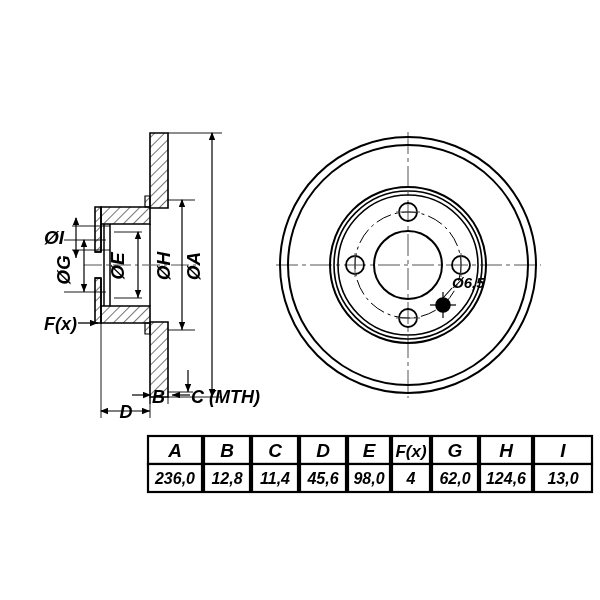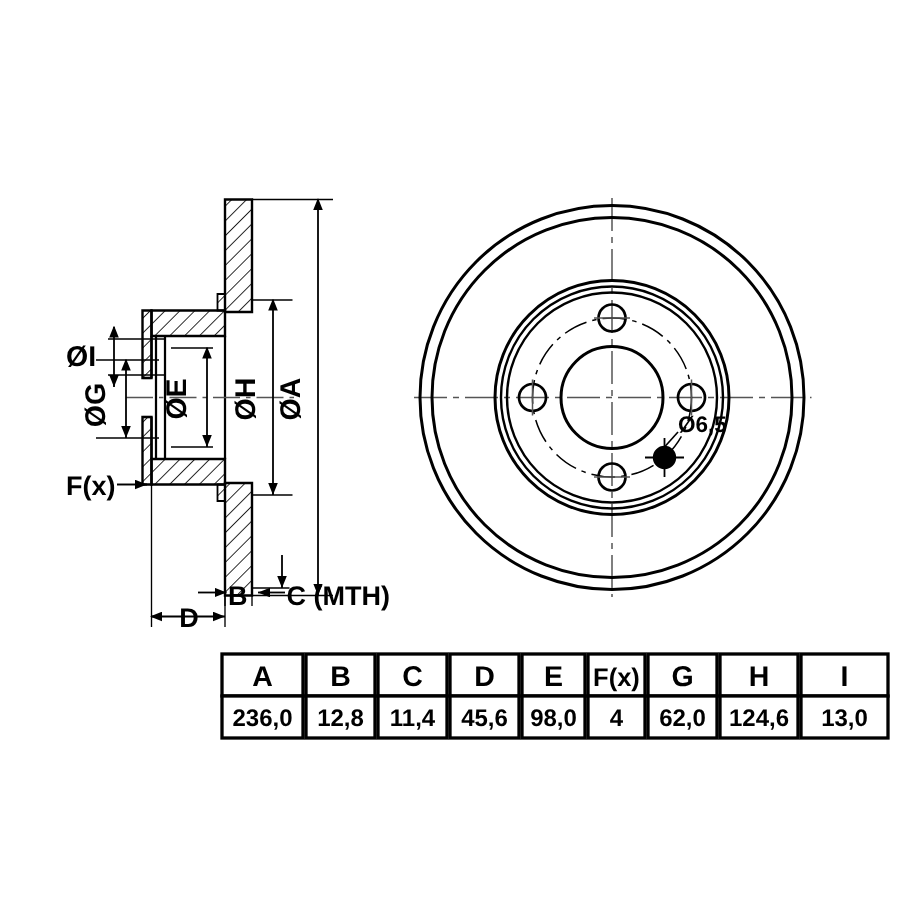--- a/index.html
+++ b/index.html
@@ -11,20 +11,21 @@
   body {
     font-family: "Liberation Sans", sans-serif;
     color: #000000;
   }
   #page {
     position: relative;
     width: 600px;
     height: 511px;
     background: #ffffff;
     overflow: hidden;
+    font-style: italic;
   }
   #drawing {
     position: absolute;
     left: 0;
     top: 0;
     width: 600px;
     height: 600px;
   }
   svg text {
     font-family: "Liberation Sans", sans-serif;

